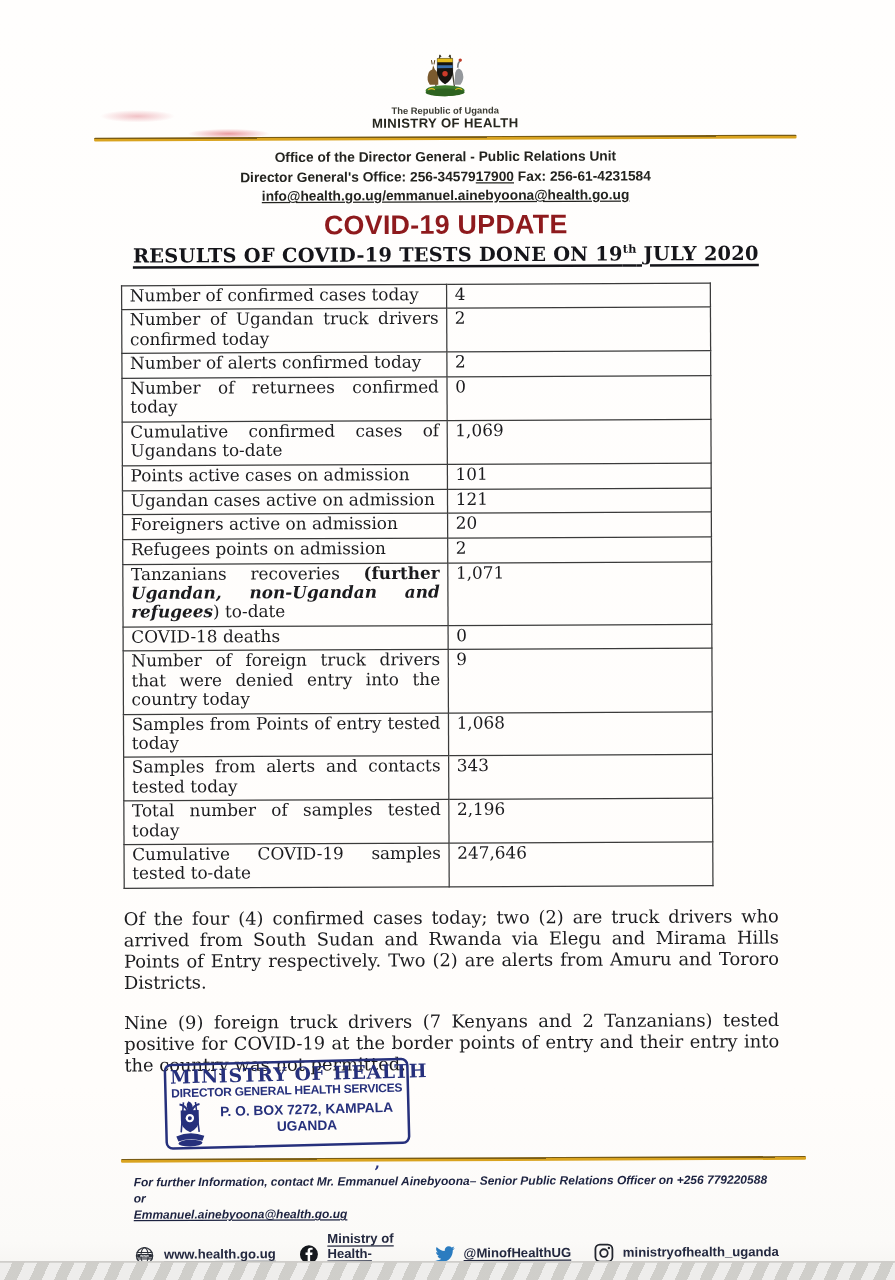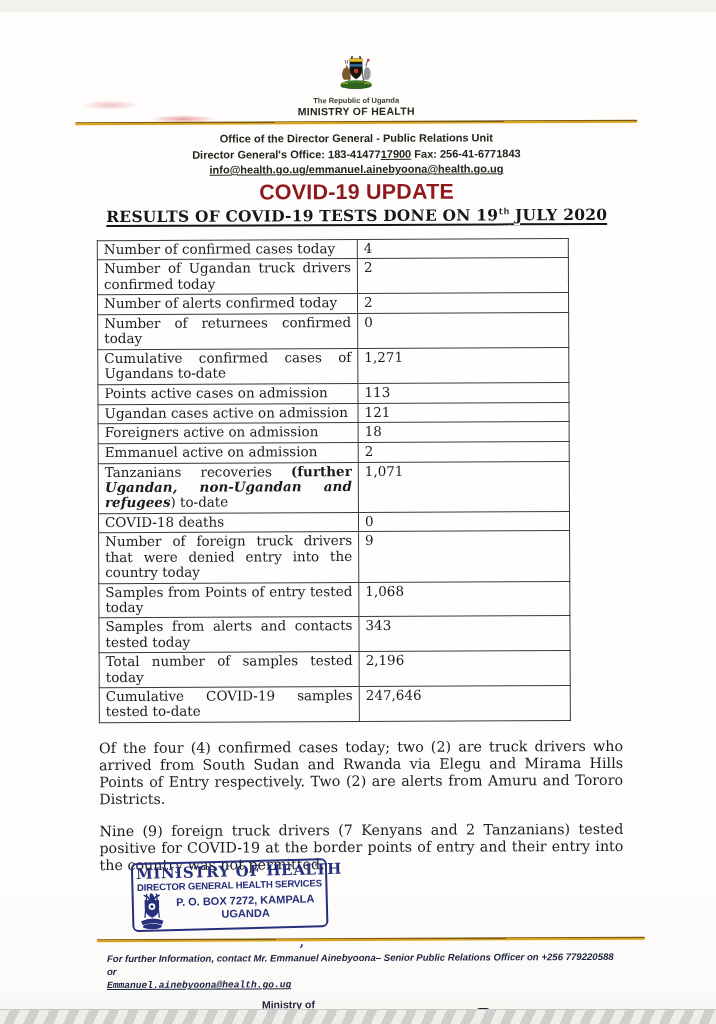--- a/index.html
+++ b/index.html
@@ -11,21 +11,20 @@
   body{
     background:#f2f1ee;
     font-family:"DejaVu Serif", serif;
     color:var(--ink);
     overflow:hidden;
     position:relative;
   }
   .paper{
     position:absolute; inset:0;
     background:linear-gradient(180deg,#fffefd 0%, #fffdfb 85%, #fbfaf8 97%, #f4f3f0 100%);
-    margin-top:12px;
   }
   .bottom-strip{
     position:absolute; left:0; right:0; bottom:0; height:15px;
     background:#d9d8d4;
     background-image:repeating-linear-gradient(115deg, rgba(255,255,255,.55) 0 9px, rgba(190,189,185,.35) 9px 18px);
     border-top:1px solid #c9c8c4;
   }
   .content{ position:absolute; inset:0; transform:rotate(-0.25deg); }
 
   
@@ -38,21 +37,21 @@
 
   
   .contact{ margin-top:7px; text-align:center;
     font-family:"Liberation Sans",sans-serif; font-weight:bold; font-size:11px; line-height:15.5px; color:#23231f;}
   .u{ text-decoration:underline; text-underline-offset:1px; }
   .covid-update{ margin-top:2px; text-align:center; font-family:"Liberation Sans",sans-serif;
     font-weight:bold; font-size:21.5px; line-height:24px; color:var(--accent-red); letter-spacing:.2px;}
   .results-title{ margin-top:2px; text-align:center; font-weight:bold; font-size:15.5px; line-height:20px;
     letter-spacing:.2px; color:#15151a;}
   .results-title .inner{ text-decoration:underline; text-decoration-thickness:1.5px; text-underline-offset:2.5px;}
-  .results-title sup{ font-size:9px; vertical-align:super; line-height:0;font-family:Liberation Mono, monospace;}
+  .results-title sup{ font-size:9px; vertical-align:super; line-height:0;}
 
   
   table.results{ border-collapse:collapse; margin:13px 0 0 98px; width:472px;
     border:1.8px solid #3b3b3b; table-layout:fixed;}
   table.results td{ border:1.6px solid #3b3b3b; vertical-align:top;
     font-size:13.5px; line-height:15.2px; padding:1px 6px 2.5px; color:#1b1b1e;}
   td.cell-label{ width:260px; text-align:justify; }
   td.cell-value{ }
   .seg-bold{ font-weight:bold; }
   .seg-italic{ font-style:italic; }
@@ -77,21 +76,21 @@
   .stamp-addr{ flex:1; text-align:center; font-family:"Liberation Sans",sans-serif; font-weight:bold;
     font-size:11px; line-height:13px; white-space:nowrap;}
   .stamp-mark{ position:absolute; left:298px; top:62px; color:var(--stamp-navy); font-weight:bold; font-size:12px;}
 
   .rule-footer{ width:548px; margin:1px 0 0 95px; }
 
   
   .footer{ margin:10px 0 0 105px; width:516px; color:var(--footer-ink);
     font-family:"Liberation Sans",sans-serif;}
   .footer-line{ font-style:italic; font-weight:bold; font-size:9.6px; line-height:13px; }
-  .footer-email{ text-decoration:underline;font-family:Liberation Mono, monospace; }
+  .footer-email{ text-decoration:underline; }
   .social-row{ display:flex; align-items:center; margin-top:7px; column-gap:7px;
     font-weight:bold; font-size:10.5px; color:#23283f;}
   .social-label{ text-decoration:underline; text-underline-offset:1.5px;}
   .social-label.no-u{ text-decoration:none; }
   .social-gap{ width:9px; }
   .icon{ display:inline-flex; align-items:center; }
 
   .smudge{ position:absolute; left:80px; top:88px; width:60px; height:10px;
     background:radial-gradient(closest-side, rgba(224,120,130,.45), rgba(224,120,130,0)); border-radius:50%;}
   .smudge2{ position:absolute; left:150px; top:103px; width:66px; height:8px;
@@ -130,21 +129,21 @@
         </svg>
       </span>
       <div class="republic">The Republic of Uganda</div>
       <div class="ministry">MINISTRY OF HEALTH</div>
     </div>
 
     <div class="gold-rule rule-top"></div>
 
     <div class="contact">
       <div>Office of the Director General - Public Relations Unit</div>
-      <div><span>Director General's Office: 183-41477</span><span class="u">17900</span><span> Fax: 256-41-6771843</span></div>
+      <div><span>Director General's Office: 256-34579</span><span class="u">17900</span><span> Fax: 256-61-4231584</span></div>
       <div><span class="u">info@health.go.ug/emmanuel.ainebyoona@health.go.ug</span></div>
     </div>
 
     <div class="covid-update">COVID-19 UPDATE</div>
 
     <div class="results-title">
       <span class="inner"><span>RESULTS OF COVID-19 TESTS DONE ON 19</span><sup>th</sup><span> JULY 2020</span></span>
     </div>
 
     <table class="results">
@@ -160,36 +159,36 @@
           <tr>
             <td class="cell-label"><span>Number of alerts confirmed today</span></td>
             <td class="cell-value">2</td>
           </tr>
           <tr>
             <td class="cell-label"><span>Number of returnees confirmed today</span></td>
             <td class="cell-value">0</td>
           </tr>
           <tr>
             <td class="cell-label"><span>Cumulative confirmed cases of Ugandans to-date</span></td>
-            <td class="cell-value">1,271</td>
+            <td class="cell-value">1,069</td>
           </tr>
           <tr>
             <td class="cell-label"><span>Points active cases on admission</span></td>
-            <td class="cell-value">113</td>
+            <td class="cell-value">101</td>
           </tr>
           <tr>
             <td class="cell-label"><span>Ugandan cases active on admission</span></td>
             <td class="cell-value">121</td>
           </tr>
           <tr>
             <td class="cell-label"><span>Foreigners active on admission</span></td>
-            <td class="cell-value">18</td>
-          </tr>
-          <tr>
-            <td class="cell-label"><span>Emmanuel active on admission</span></td>
+            <td class="cell-value">20</td>
+          </tr>
+          <tr>
+            <td class="cell-label"><span>Refugees points on admission</span></td>
             <td class="cell-value">2</td>
           </tr>
           <tr>
             <td class="cell-label"><span>Tanzanians recoveries </span><span class="seg-bold">(further </span><span class="seg-bold seg-italic">Ugandan, non-Ugandan and refugees</span><span>) to-date</span></td>
             <td class="cell-value">1,071</td>
           </tr>
           <tr>
             <td class="cell-label"><span>COVID-18 deaths</span></td>
             <td class="cell-value">0</td>
           </tr>

